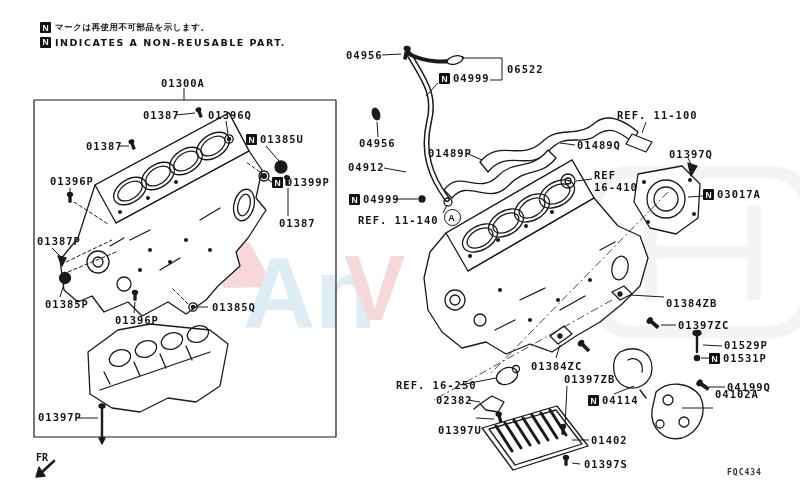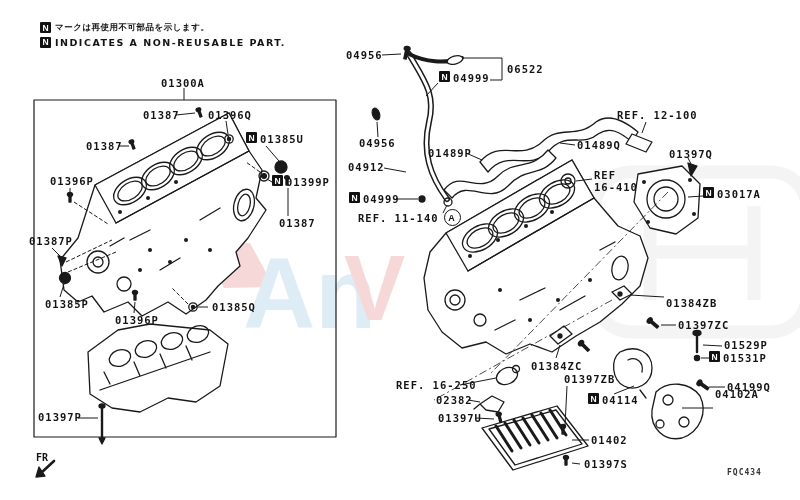--- a/index.html
+++ b/index.html
@@ -1,19 +1,19 @@
 <!DOCTYPE html>
 <html><head>
 <meta charset="utf-8">
 <style>
   html,body{margin:0;padding:0;background:#fff;}
   .page{position:relative;width:800px;height:500px;background:#fff;overflow:hidden;
         font-family:"Liberation Sans",sans-serif;color:#141414;}
   .art{position:absolute;left:0;top:0;width:800px;height:500px;}
-  .lbl{position:absolute;display:flex;align-items:flex-start;gap:3px;
+  .lbl{position:absolute;display:flex;align-items:flex-end;gap:3px;
        font:bold 10.5px "DejaVu Sans Mono","Liberation Mono",monospace;
        letter-spacing:1px;color:#141414;white-space:pre-line;line-height:1.15;}
   .nbox{display:inline-flex;flex:none;width:11px;height:11px;background:#111;color:#fff;
         align-items:center;justify-content:center;font:bold 8.5px "Liberation Sans",sans-serif;
         letter-spacing:0;border-radius:1px;margin-top:-1px;}
   .legend-line{position:absolute;display:flex;align-items:center;gap:4px;
        font:bold 9.5px "DejaVu Sans","Liberation Sans",sans-serif;letter-spacing:1.5px;}
   .legend-jp{font-size:8.5px;letter-spacing:0.5px;}
   .callout-a{display:inline-flex;flex:none;width:15px;height:15px;border:1.2px solid #141414;
        border-radius:50%;align-items:center;justify-content:center;
@@ -307,48 +307,48 @@
 </div>
 
 <div class="lbl" style="left:161px;top:77px"><span>01300A</span></div>
 <div class="lbl" style="left:143px;top:109px"><span>01387</span></div>
 <div class="lbl" style="left:208px;top:109px"><span>01396Q</span></div>
 <div class="lbl" style="left:86px;top:140px"><span>01387</span></div>
 <div class="lbl" style="left:246px;top:133px"><span class="nbox">N</span><span>01385U</span></div>
 <div class="lbl" style="left:50px;top:175px"><span>01396P</span></div>
 <div class="lbl" style="left:272px;top:176px"><span class="nbox">N</span><span>01399P</span></div>
 <div class="lbl" style="left:279px;top:217px"><span>01387</span></div>
-<div class="lbl" style="left:29px;top:235px"><span>01387P</span></div>
+<div class="lbl" style="left:37px;top:235px"><span>01387P</span></div>
 <div class="lbl" style="left:45px;top:298px"><span>01385P</span></div>
 <div class="lbl" style="left:115px;top:314px"><span>01396P</span></div>
 <div class="lbl" style="left:212px;top:301px"><span>01385Q</span></div>
 <div class="lbl" style="left:38px;top:411px"><span>01397P</span></div>
 <div class="lbl" style="left:346px;top:49px"><span>04956</span></div>
 <div class="lbl" style="left:507px;top:63px"><span>06522</span></div>
 <div class="lbl" style="left:439px;top:72px"><span class="nbox">N</span><span>04999</span></div>
 <div class="lbl" style="left:359px;top:137px"><span>04956</span></div>
 <div class="lbl" style="left:348px;top:161px"><span>04912</span></div>
 <div class="lbl" style="left:349px;top:193px"><span class="nbox">N</span><span>04999</span></div>
 <div class="lbl" style="left:358px;top:212px"><span>REF. 11-140</span><span class="callout-a">A</span></div>
 <div class="lbl" style="left:428px;top:147px"><span>01489P</span></div>
 <div class="lbl" style="left:577px;top:139px"><span>01489Q</span></div>
-<div class="lbl" style="left:617px;top:109px"><span>REF. 12-100</span></div>
+<div class="lbl" style="left:617px;top:109px"><span>REF. 11-100</span></div>
 <div class="lbl" style="left:669px;top:148px"><span>01397Q</span></div>
 <div class="lbl" style="left:594px;top:169px"><span>REF
 16-410</span></div>
 <div class="lbl" style="left:703px;top:188px"><span class="nbox">N</span><span>03017A</span></div>
 <div class="lbl" style="left:666px;top:297px"><span>01384ZB</span></div>
 <div class="lbl" style="left:678px;top:319px"><span>01397ZC</span></div>
 <div class="lbl" style="left:724px;top:339px"><span>01529P</span></div>
 <div class="lbl" style="left:709px;top:352px"><span class="nbox">N</span><span>01531P</span></div>
 <div class="lbl" style="left:727px;top:381px"><span>04199Q</span></div>
 <div class="lbl" style="left:715px;top:388px"><span>04102A</span></div>
 <div class="lbl" style="left:396px;top:379px"><span>REF. 16-250</span></div>
 <div class="lbl" style="left:436px;top:394px"><span>02382</span></div>
-<div class="lbl" style="left:438px;top:412px"><span>01397U</span></div>
+<div class="lbl" style="left:438px;top:424px"><span>01397U</span></div>
 <div class="lbl" style="left:531px;top:360px"><span>01384ZC</span></div>
 <div class="lbl" style="left:564px;top:373px"><span>01397ZB</span></div>
 <div class="lbl" style="left:588px;top:394px"><span class="nbox">N</span><span>04114</span></div>
 <div class="lbl" style="left:591px;top:434px"><span>01402</span></div>
 <div class="lbl" style="left:584px;top:458px"><span>01397S</span></div>
 
 <div class="fr">FR</div>
 <div class="dcode">FQC434</div>
 
 </div>

